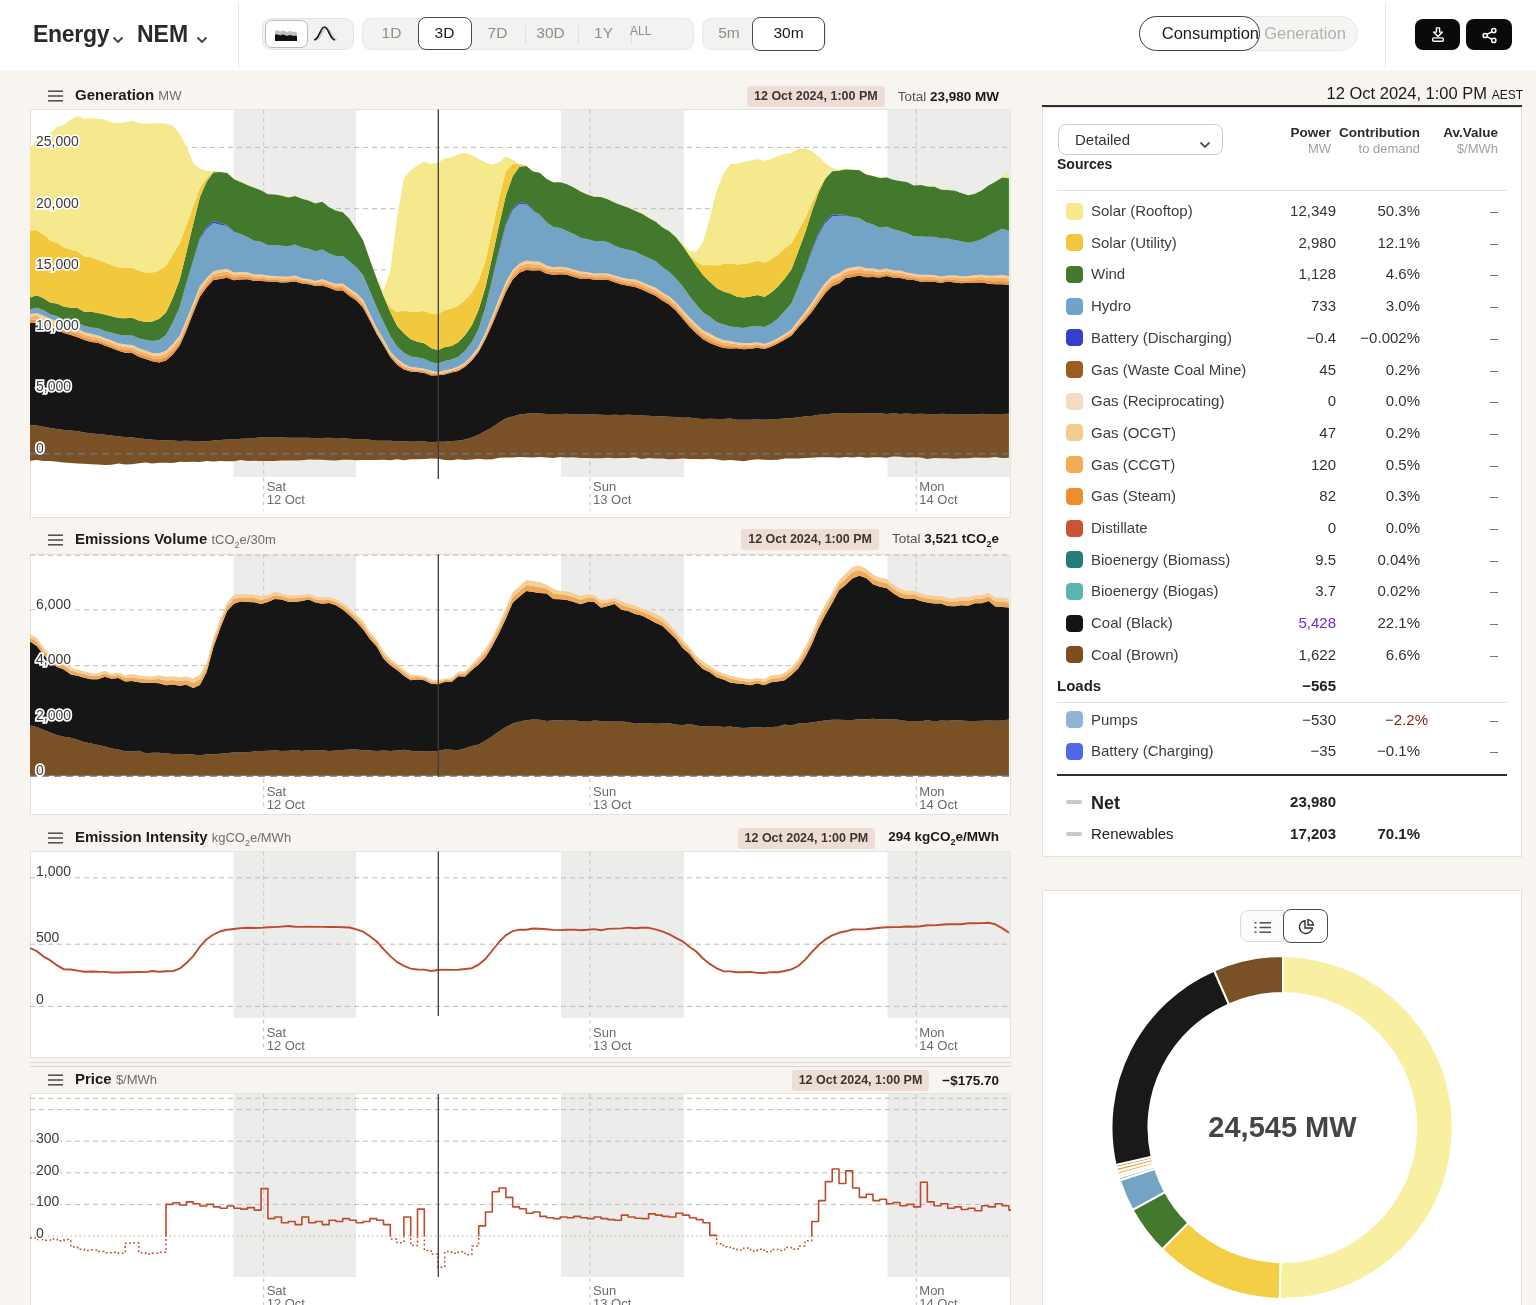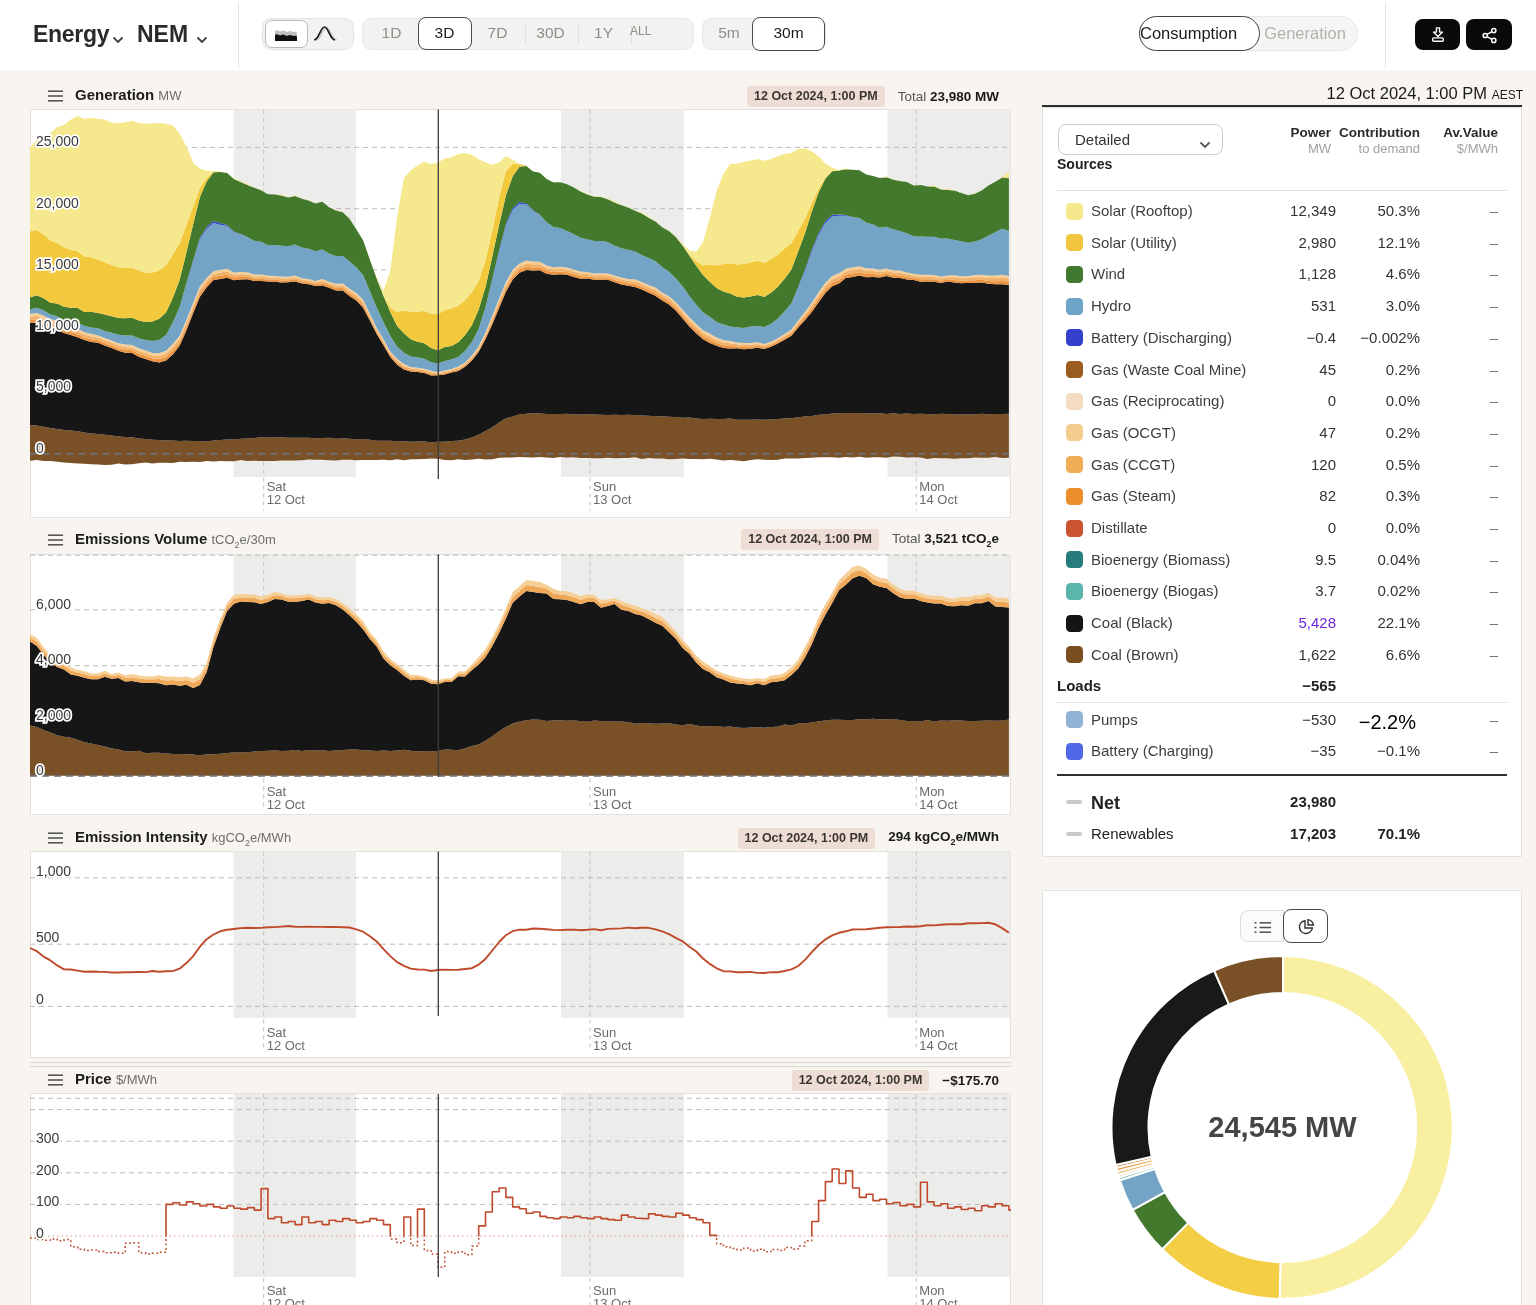--- a/index.html
+++ b/index.html
@@ -37,21 +37,21 @@
 <div class="abs" style="left:418px;top:24px;width:53px;text-align:center;font-size:15.5px;color:#1a1a1a">3D</div>
 <div class="abs" style="left:471px;top:24px;width:53px;text-align:center;font-size:15.5px;color:#8f8d8a">7D</div>
 <div class="abs" style="left:524px;top:24px;width:53px;text-align:center;font-size:15.5px;color:#8f8d8a">30D</div>
 <div class="abs" style="left:577px;top:24px;width:53px;text-align:center;font-size:15.5px;color:#8f8d8a">1Y</div>
 <div class="abs" style="left:630px;top:24px;width:60px;text-align:left;font-size:12px;color:#8f8d8a">ALL</div>
 <div class="abs" style="left:702px;top:17.5px;width:124px;height:32px;background:#f3f2f0;border:1px solid #e8e7e4;border-radius:9px"></div>
 <div class="abs" style="left:705px;top:24px;width:48px;text-align:center;font-size:15.5px;color:#8f8d8a">5m</div>
 <div class="abs" style="left:752px;top:16.5px;width:73px;height:34px;background:#fff;border:1.5px solid #494949;border-radius:8px"></div>
 <div class="abs" style="left:752px;top:24px;width:73px;text-align:center;font-size:15.5px;color:#1a1a1a">30m</div>
 <div class="abs" style="left:1139px;top:16px;width:219px;height:35px;background:#f6f5f3;border:1px solid #e8e7e4;border-radius:17.5px"></div>
-<div class="abs" style="left:1139px;top:16px;width:121px;height:35px;background:#fff;border:1.5px solid #3f3f3f;border-radius:17.5px;text-align:left;line-height:33px;font-size:16.5px;color:#1c1c1c">Consumption</div>
+<div class="abs" style="left:1139px;top:16px;width:121px;height:35px;background:#fff;border:1.5px solid #3f3f3f;border-radius:17.5px;text-align:right;line-height:33px;font-size:16.5px;color:#1c1c1c">Consumption</div>
 <div class="abs" style="left:1260px;top:16px;width:90px;text-align:center;line-height:35px;font-size:16.5px;color:#b3b1ae">Generation</div>
 <div class="abs" style="left:1385px;top:2px;width:1px;height:66px;background:#e8e7e4"></div>
 <div class="abs" style="left:1415px;top:19px;width:45px;height:31px;background:#0a0a0a;border-radius:8px;text-align:center;padding-top:5px"><svg width="22" height="22" viewBox="0 0 24 24" fill="none" stroke="#fff" stroke-width="1.5" stroke-linejoin="round">
       <path d="M10.3 4.2h3.4v4.6h3.2L12 13.6 7.1 8.8h3.2Z"></path>
       <rect x="6.2" y="15.2" width="11.6" height="3.6" rx="1.2"></rect>
     </svg></div>
 <div class="abs" style="left:1466px;top:19px;width:46px;height:31px;background:#0a0a0a;border-radius:8px;text-align:center;padding-top:5.5px"><svg width="21" height="21" viewBox="0 0 24 24" fill="none" stroke="#fff" stroke-width="1.7">
       <circle cx="16.9" cy="6.4" r="2.4"></circle>
       <circle cx="7.1" cy="12" r="2.4"></circle>
       <circle cx="16.9" cy="17.6" r="2.4"></circle>
@@ -263,21 +263,21 @@
 <div style="position:absolute;right:200px;top:233.7px;font-size:15px;color:#333">2,980</div>
 <div style="position:absolute;right:116px;top:233.7px;font-size:15px;color:#333">12.1%</div>
 <div style="position:absolute;right:38px;top:233.7px;font-size:15px;color:#777">–</div>
 <div style="position:absolute;left:1066px;top:265.9px;width:17px;height:17px;background:#41792e;border-radius:4.5px"></div>
 <div style="position:absolute;left:1091px;top:265.4px;font-size:15px;color:#3d3d3d">Wind</div>
 <div style="position:absolute;right:200px;top:265.4px;font-size:15px;color:#333">1,128</div>
 <div style="position:absolute;right:116px;top:265.4px;font-size:15px;color:#333">4.6%</div>
 <div style="position:absolute;right:38px;top:265.4px;font-size:15px;color:#777">–</div>
 <div style="position:absolute;left:1066px;top:297.6px;width:17px;height:17px;background:#6fa3c8;border-radius:4.5px"></div>
 <div style="position:absolute;left:1091px;top:297.1px;font-size:15px;color:#3d3d3d">Hydro</div>
-<div style="position:absolute;right:200px;top:297.1px;font-size:15px;color:#333">531</div>
+<div style="position:absolute;right:200px;top:297.1px;font-size:15px;color:#333">733</div>
 <div style="position:absolute;right:116px;top:297.1px;font-size:15px;color:#333">3.0%</div>
 <div style="position:absolute;right:38px;top:297.1px;font-size:15px;color:#777">–</div>
 <div style="position:absolute;left:1066px;top:329.3px;width:17px;height:17px;background:#3340cc;border-radius:4.5px"></div>
 <div style="position:absolute;left:1091px;top:328.8px;font-size:15px;color:#3d3d3d">Battery (Discharging)</div>
 <div style="position:absolute;right:200px;top:328.8px;font-size:15px;color:#333">−0.4</div>
 <div style="position:absolute;right:116px;top:328.8px;font-size:15px;color:#333">−0.002%</div>
 <div style="position:absolute;right:38px;top:328.8px;font-size:15px;color:#777">–</div>
 <div style="position:absolute;left:1066px;top:361.0px;width:17px;height:17px;background:#9b5c1f;border-radius:4.5px"></div>
 <div style="position:absolute;left:1091px;top:360.5px;font-size:15px;color:#3d3d3d">Gas (Waste Coal Mine)</div>
 <div style="position:absolute;right:200px;top:360.5px;font-size:15px;color:#333">45</div>
@@ -327,21 +327,21 @@
 <div style="position:absolute;left:1091px;top:645.8px;font-size:15px;color:#3d3d3d">Coal (Brown)</div>
 <div style="position:absolute;right:200px;top:645.8px;font-size:15px;color:#333">1,622</div>
 <div style="position:absolute;right:116px;top:645.8px;font-size:15px;color:#333">6.6%</div>
 <div style="position:absolute;right:38px;top:645.8px;font-size:15px;color:#777">–</div>
 <div style="position:absolute;left:1057px;top:677.0px;font-size:15px;font-weight:bold;color:#222">Loads</div>
 <div style="position:absolute;right:200px;top:677.0px;font-size:15px;font-weight:bold;color:#222">−565</div>
 <div style="position:absolute;left:1057px;top:701.5px;width:450px;height:1px;background:#e2e2e2"></div>
 <div style="position:absolute;left:1066px;top:711.0px;width:17px;height:17px;background:#91b3d6;border-radius:4.5px"></div>
 <div style="position:absolute;left:1091px;top:710.5px;font-size:15px;color:#3d3d3d">Pumps</div>
 <div style="position:absolute;right:200px;top:710.5px;font-size:15px;color:#333">−530</div>
-<div style="position:absolute;right:120px;top:710.5px;font-size:20px;color:#000000">−2.2%</div>
+<div style="position:absolute;right:108px;top:710.5px;font-size:15px;color:#7f1d1d">−2.2%</div>
 <div style="position:absolute;right:38px;top:710.5px;font-size:15px;color:#777">–</div>
 <div style="position:absolute;left:1066px;top:742.7px;width:17px;height:17px;background:#4f68e8;border-radius:4.5px"></div>
 <div style="position:absolute;left:1091px;top:742.2px;font-size:15px;color:#3d3d3d">Battery (Charging)</div>
 <div style="position:absolute;right:200px;top:742.2px;font-size:15px;color:#333">−35</div>
 <div style="position:absolute;right:116px;top:742.2px;font-size:15px;color:#333">−0.1%</div>
 <div style="position:absolute;right:38px;top:742.2px;font-size:15px;color:#777">–</div>
 <div class="abs" style="left:1057px;top:774px;width:450px;height:2px;background:#2f2f2f"></div>
 <div class="abs" style="left:1066px;top:800px;width:16px;height:4px;background:#c9c9c9;border-radius:2px"></div>
 <div class="abs" style="left:1091px;top:793px;font-size:18px;font-weight:bold;color:#222">Net</div>
 <div class="abs" style="right:200px;top:793px;font-size:15px;font-weight:bold;color:#222">23,980</div>

